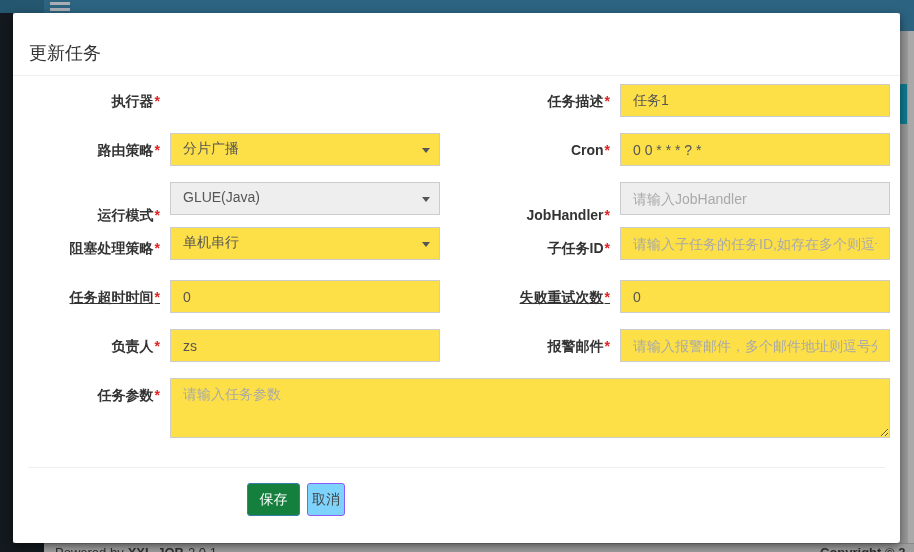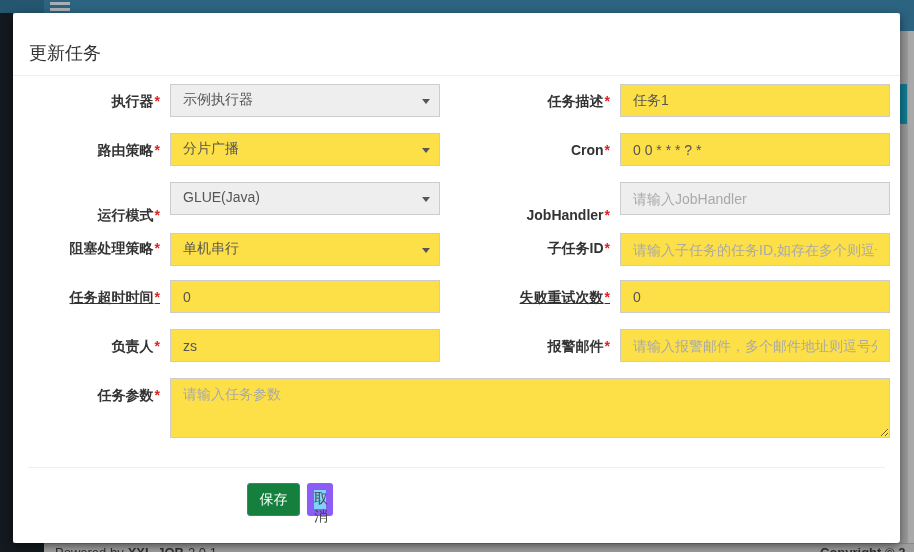--- a/index.html
+++ b/index.html
@@ -29,36 +29,36 @@
   .modal-divider { position:absolute; left:0; top:62px; width:100%; border-top:1px solid #eee; }
 
   .fg-label { position:absolute; width:150px; text-align:right; font-size:14px; font-weight:bold; color:#333; white-space:nowrap; }
   .fg-label .req { color:#e02222; font-weight:bold; margin-left:1px; }
   .lab-l { left:-3px; }  
   .lab-r { left:447px; } 
 
   .ctl { position:absolute; width:270px; height:33px; border:1px solid #ccc; background:#fde047;
          font-size:14px; color:#555; padding:6px 12px; border-radius:0; font-family:"Liberation Sans", sans-serif; }
   .col-l { left:157px; } .col-r { left:607px; }
-  .r1 { top:71px; } .r2 { top:120px; } .r3 { top:169px; } .r4 { top:220px; } .r5 { top:267px; } .r6 { top:316px; } .r7 { top:365px; }
+  .r1 { top:71px; } .r2 { top:120px; } .r3 { top:169px; } .r4 { top:214px; } .r5 { top:267px; } .r6 { top:316px; } .r7 { top:365px; }
   .lr1 { top:80px; } .lr2 { top:129px; } .lr3 { top:194px; } .lr4 { top:227px; } .lr5 { top:276px;text-decoration:underline; } .lr6 { top:325px; } .lr7 { top:374px; }
 
   .sel { cursor:pointer; }
   .sel .caret-down { position:absolute; right:9px; top:14px; width:0; height:0;
         border-left:4px solid transparent; border-right:4px solid transparent; border-top:5px solid #555; }
   .disabled { background:#eee !important; cursor:default; }
   input.ctl::placeholder, textarea.ctl::placeholder { color:#a9a9a9; opacity:1; }
 
   .ta { width:720px; height:60px; resize:both; line-height:1.4; }
   .form-divider { position:absolute; left:15px; top:454px; width:857px; border-top:1px solid #eee; }
 
   .btn { position:absolute; top:470px; height:33px; font-size:14px; border-radius:3px; cursor:pointer;
          font-family:"Liberation Sans", sans-serif; }
   .btn-save { left:234px; width:53px; background:#15803d; border:1px solid #367fa9; color:#fff; }
-  .btn-cancel { left:294px; width:26px; background:#7dd3fc; border:7px solid #8b5cf6; color:#444; }
+  .btn-cancel { left:294px; width:38px; background:#7dd3fc; border:1px solid #8b5cf6; color:#444; }
 </style>
 </head>
 <body>
 
 <div class="screen">
 
   <div class="topbar">
     <div class="logo-area"></div>
     <div class="hamburger">
       <span class="hbar b1"></span>
@@ -75,21 +75,20 @@
   <div class="page-footer">
     <span class="powered"><span>Powered by</span><span class="brand">XXL-JOB</span><span>2.0.1</span></span>
     <span class="copyright">Copyright © 2</span>
   </div>
 
   <div class="modal">
     <div class="modal-title">更新任务</div>
     <div class="modal-divider"></div>
 
     <div class="fg-label lab-l lr1"><span>执行器</span><span class="req">*</span></div>
-    <div class="ctl sel disabled col-l r1"><span>示例执行器</span><span class="caret-down"></span></div>
 
     <div class="fg-label lab-r lr1"><span>任务描述</span><span class="req">*</span></div>
     <input class="ctl col-r r1" value="任务1" style="">
 
     <div class="fg-label lab-l lr2"><span>路由策略</span><span class="req">*</span></div>
     <div class="ctl sel col-l r2"><span>分片广播</span><span class="caret-down"></span></div>
 
     <div class="fg-label lab-r lr2"><span>Cron</span><span class="req">*</span></div>
     <input class="ctl col-r r2" value="0 0 * * * ? *" style="">
 

